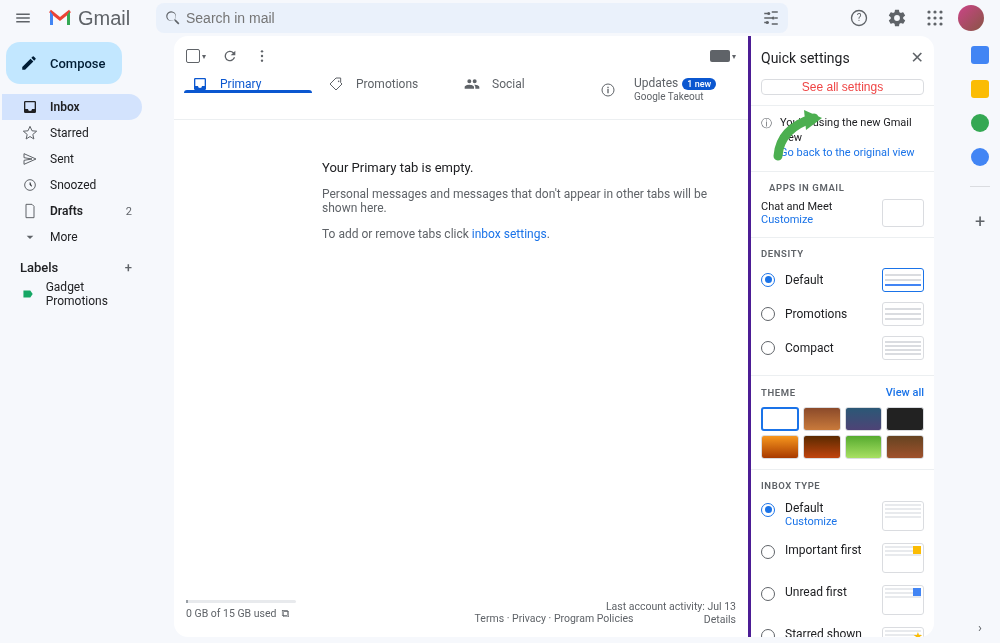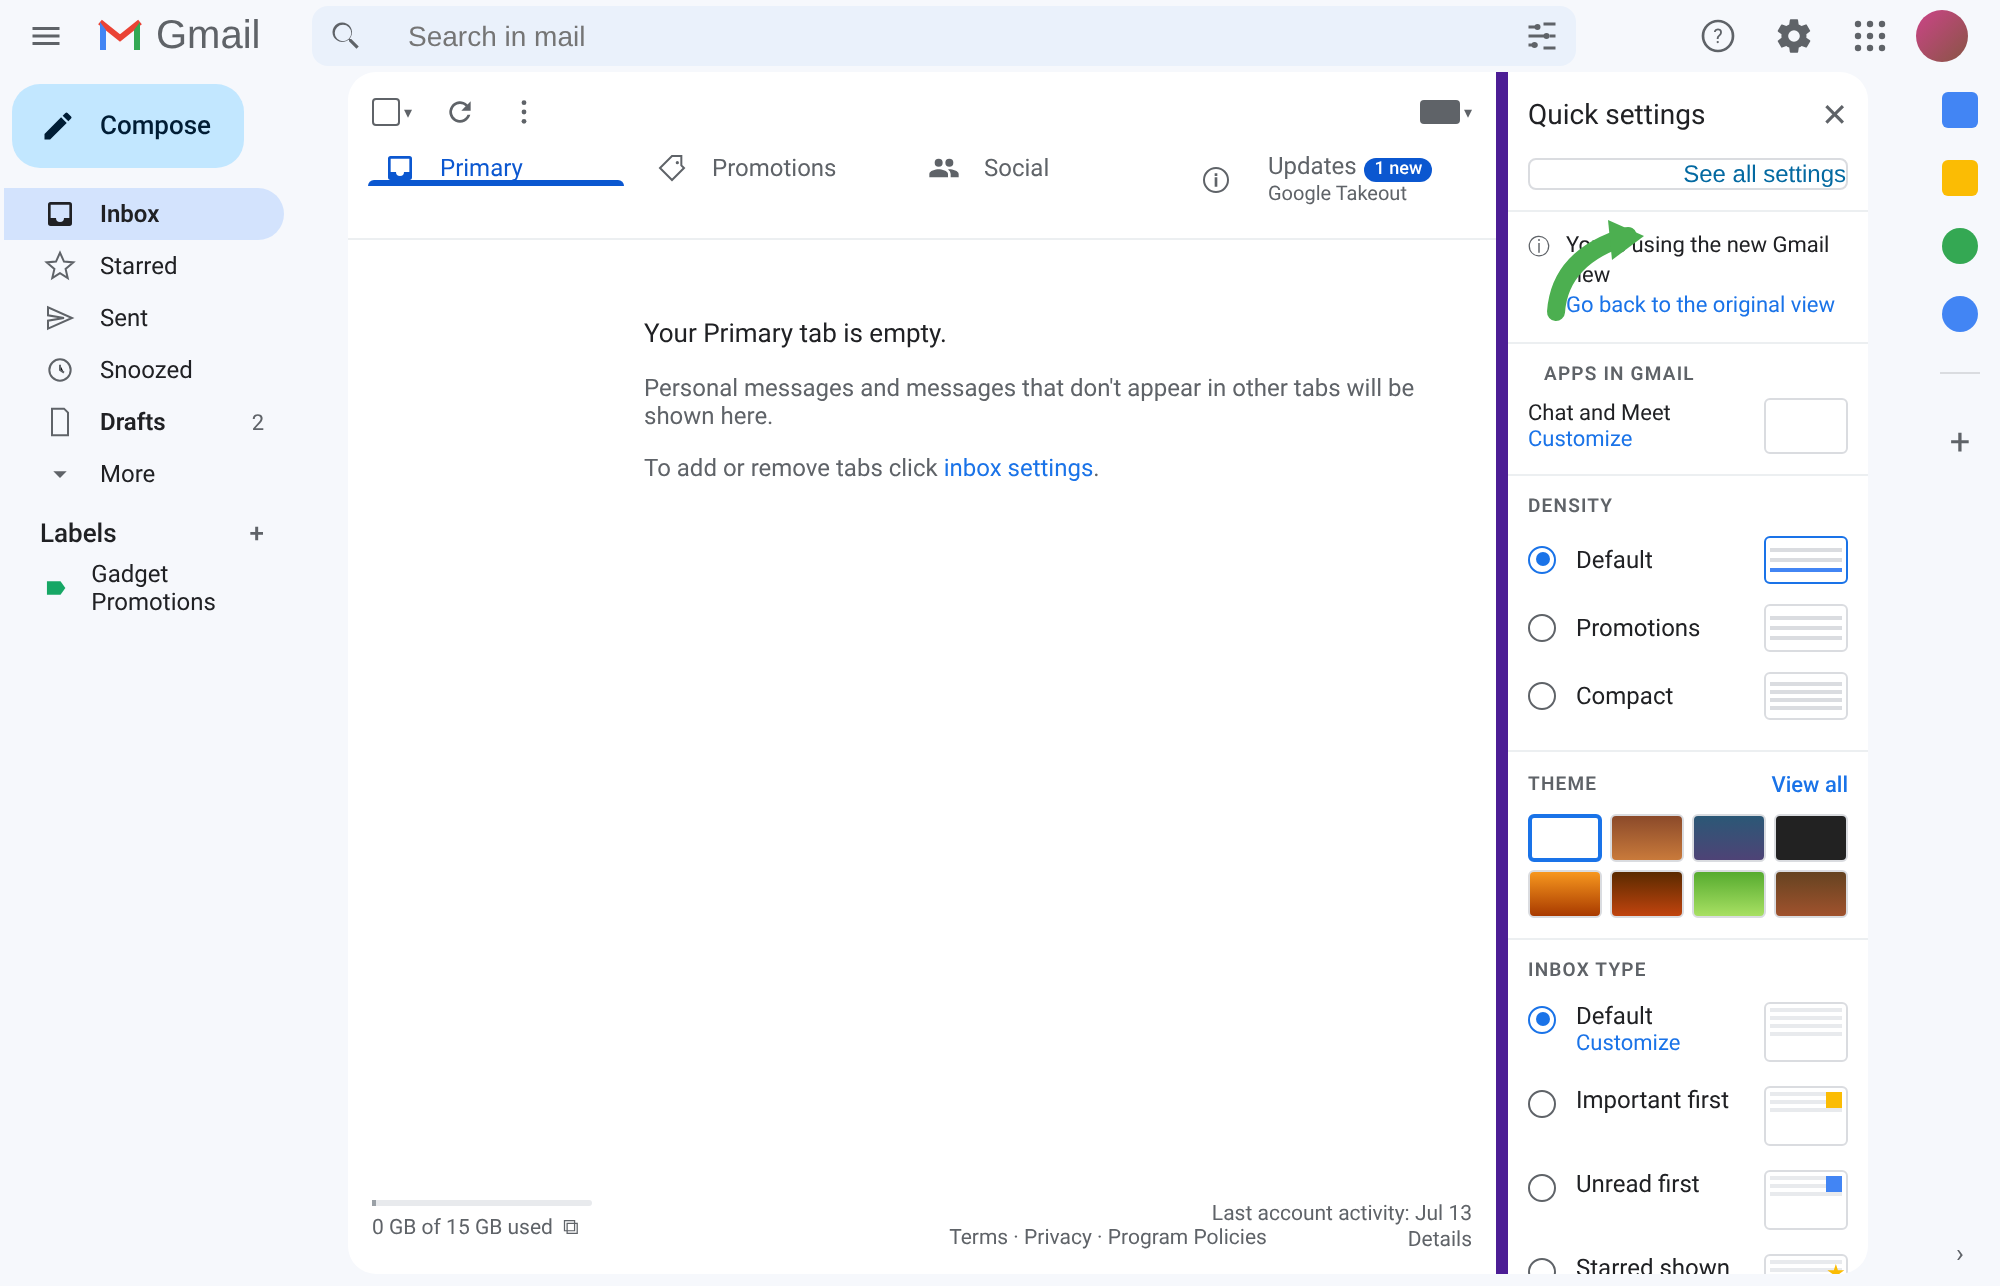--- a/index.html
+++ b/index.html
@@ -2,21 +2,21 @@
 <html><head>
 <meta charset="utf-8">
 <style>
   * { box-sizing: border-box; margin: 0; padding: 0; }
   body { font-family: 'Google Sans', Roboto, Arial, sans-serif; font-size: 13px; color: #202124; background: #f6f8fc; overflow: hidden; width: 1000px; height: 643px; position: relative; }
   .header { height: 36px; display: flex; align-items: center; padding: 0 8px; gap: 8px; }
   .hamburger { width: 40px; height: 40px; display: flex; align-items: center; justify-content: center; cursor: pointer; border-radius: 50%; }
   .logo-wrap { display: flex; align-items: center; gap: 6px; margin-left: 2px; width: 94px;}
   .logo-text { font-size: 20px; color: #5f6368; font-family:'Product Sans',Arial; }
   .search-wrap { flex:1; max-width: 632px; margin-left: 6px; }
-  .search-bar { background: #eaf1fb; height: 30px; border-radius: 8px; display: flex; align-items: center; padding: 0 8px; gap: 22px; }
+  .search-bar { background: #eaf1fb; height: 30px; border-radius: 8px; display: flex; align-items: center; padding: 0 8px; gap: 4px; }
   .search-input { flex: 1; background: transparent; border: none; font-size: 14px; outline: none; color:#5f6368; }
   .header-right { margin-left: auto; display: flex; align-items: center; gap: 8px; padding-right: 8px; }
   .hicon { width: 30px; height: 30px; display: flex; align-items: center; justify-content: center; border-radius: 50%; cursor: pointer; color:#5f6368;}
   .avatar { width: 26px; height: 26px; border-radius: 50%; background: linear-gradient(135deg,#c48,#854); }
 
   .body { display: flex; height: calc(100% - 36px); gap: 20px; }
   .sidebar { width: 148px; padding: 6px 6px 6px 2px; flex-shrink:0; }
   .compose { background: #c2e7ff; border-radius: 14px; height: 42px; width: 116px; display: flex; align-items: center; gap: 12px; padding: 0 14px; cursor: pointer; font-size: 13px; font-weight: 500; color:#001d35; margin:0 0 10px 4px;}
   .nav { list-style: none;}
   .nav li { height: 26px; display: flex; align-items: center; gap: 12px; padding: 0 10px 0 20px; border-radius: 0 14px 14px 0; font-size: 12px; color:#202124; cursor:pointer;}
@@ -49,24 +49,24 @@
   .empty a { color:#1a73e8; text-decoration:none; cursor:pointer;}
 
   .footer { margin-top:auto; padding:8px 12px 10px; font-size:10.5px; color:#5f6368; display:flex;}
   .footer .center { position:absolute; left:50%; transform:translateX(-50%); bottom:12px;}
   .footer .right { margin-left:auto; text-align:right; line-height:1.3;}
   .footer .progress { width:110px; height:3px; background:#e8eaed; border-radius:2px; margin-bottom:4px;}
   .footer .progress>div{width:2px;height:100%;background:#9aa0a6;}
   .footer a{color:#5f6368; text-decoration:none;}
   .open-icon{margin-left:5px;font-size:11px;}
 
-  .qs { width:186px; border-left:6px solid #4c1d95; flex-shrink:0; display:flex; flex-direction:column; overflow-y:auto; font-size:11px;}
+  .qs { width:186px; border-left:3px solid #4c1d95; flex-shrink:0; display:flex; flex-direction:column; overflow-y:auto; font-size:11px;}
   .qs-hdr { display:flex; align-items:center; padding:12px 10px; font-size:14px; color:#202124;}
   .qs-hdr .close { margin-left:auto; cursor:pointer; font-size:16px; color:#5f6368;}
-  .see-all { margin:0 10px 10px; height:30px; border:1px solid #dadce0; border-radius:4px; background:#fff; color:#0369a1; font-size:12px; cursor:pointer; font-weight:500;text-align:right;}
+  .see-all { margin:0 10px 10px; height:30px; border:1px solid #dadce0; border-radius:4px; background:#fff; color:#ef4444; font-size:12px; cursor:pointer; font-weight:500;}
   .qs-sec { border-top:1px solid #eceff1; padding:10px 10px;}
   .sec-title { font-size:9.5px; letter-spacing:0.6px; color:#5f6368; text-transform:uppercase; font-weight:600;}
   .info-row { display:flex; gap:8px; align-items:flex-start;}
   .info-row .i { color:#5f6368; flex-shrink:0;}
   .info-row .txt { font-size:11px; line-height:1.35;}
   .link { color:#1a73e8; cursor:pointer;}
   .opt { display:flex; align-items:center; gap:10px; padding:5px 0; cursor:pointer;}
   .opt .radio { width:14px; height:14px; border:1.6px solid #5f6368; border-radius:50%; flex-shrink:0; display:flex; align-items:center; justify-content:center;}
   .opt.selected .radio { border-color:#1a73e8;}
   .opt.selected .radio::after { content:''; width:7px; height:7px; background:#1a73e8; border-radius:50%;}

